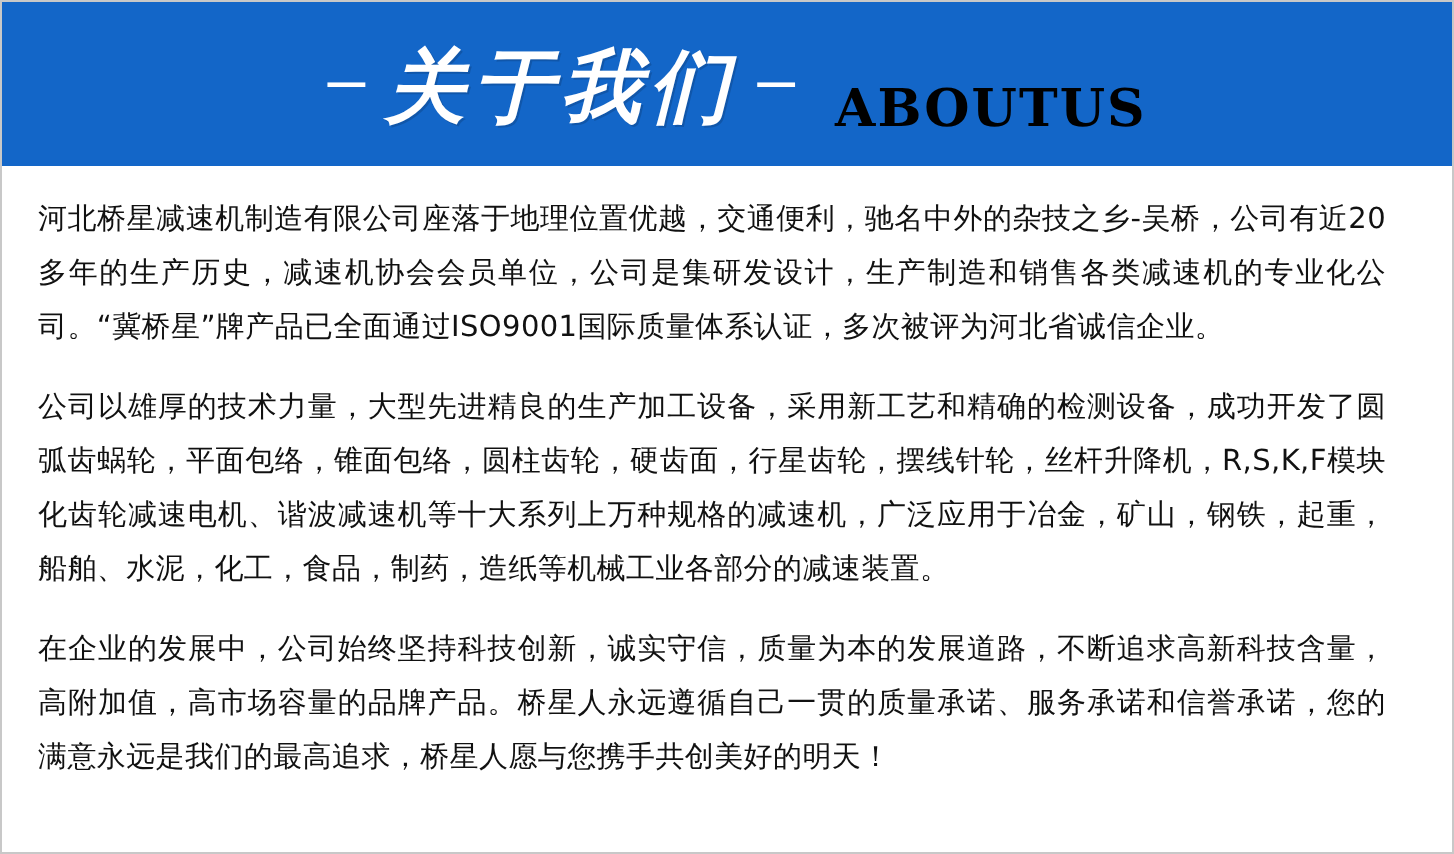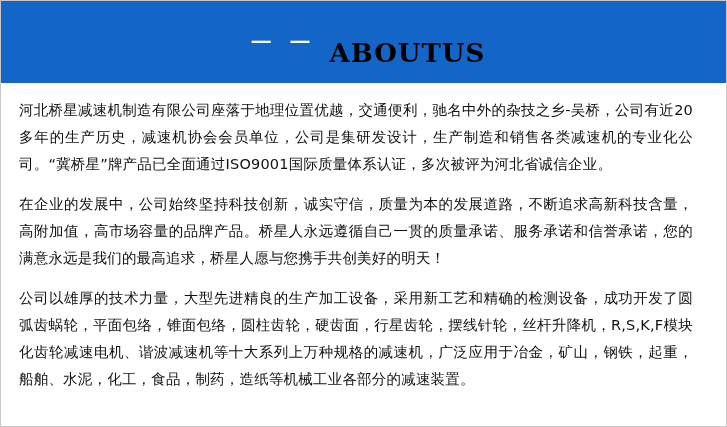--- a/index.html
+++ b/index.html
@@ -86,24 +86,25 @@
   }
 </style>
 </head>
 <body>
 
 <div class="page">
 
   <div class="banner">
     <div class="banner-inner">
       <span class="dash">–</span>
+      <span class="title-cn">关于我们</span>
       <span class="dash">–</span>
       <span class="title-en">ABOUTUS</span>
     </div>
   </div>
 
   <div class="content">
     <p class="para">河北桥星减速机制造有限公司座落于地理位置优越，交通便利，驰名中外的杂技之乡-吴桥，公司有近20多年的生产历史，减速机协会会员单位，公司是集研发设计，生产制造和销售各类减速机的专业化公司。“冀桥星”牌产品已全面通过ISO9001国际质量体系认证，多次被评为河北省诚信企业。</p>
+    <p class="para">公司以雄厚的技术力量，大型先进精良的生产加工设备，采用新工艺和精确的检测设备，成功开发了圆弧齿蜗轮，平面包络，锥面包络，圆柱齿轮，硬齿面，行星齿轮，摆线针轮，丝杆升降机，R,S,K,F模块化齿轮减速电机、谐波减速机等十大系列上万种规格的减速机，广泛应用于冶金，矿山，钢铁，起重，船舶、水泥，化工，食品，制药，造纸等机械工业各部分的减速装置。</p>
     <p class="para">在企业的发展中，公司始终坚持科技创新，诚实守信，质量为本的发展道路，不断追求高新科技含量，高附加值，高市场容量的品牌产品。桥星人永远遵循自己一贯的质量承诺、服务承诺和信誉承诺，您的满意永远是我们的最高追求，桥星人愿与您携手共创美好的明天！</p>
-    <p class="para">公司以雄厚的技术力量，大型先进精良的生产加工设备，采用新工艺和精确的检测设备，成功开发了圆弧齿蜗轮，平面包络，锥面包络，圆柱齿轮，硬齿面，行星齿轮，摆线针轮，丝杆升降机，R,S,K,F模块化齿轮减速电机、谐波减速机等十大系列上万种规格的减速机，广泛应用于冶金，矿山，钢铁，起重，船舶、水泥，化工，食品，制药，造纸等机械工业各部分的减速装置。</p>
   </div>
 
 </div>
 
 </body></html>

